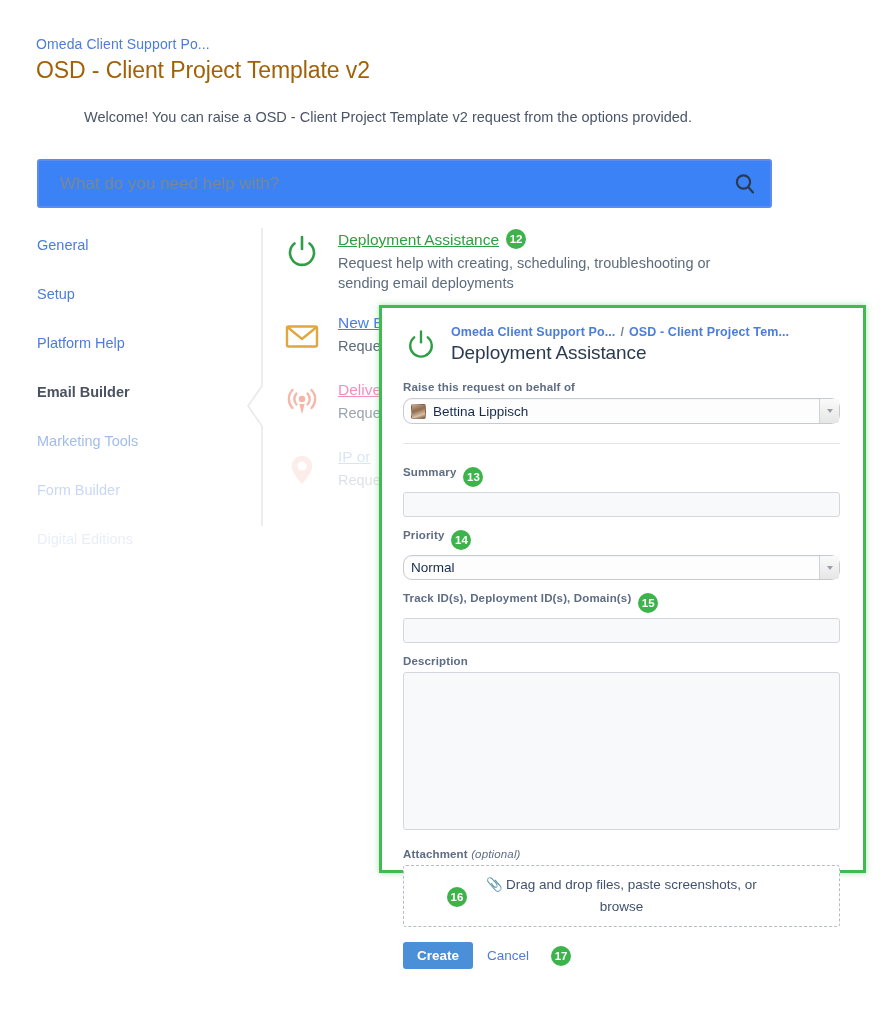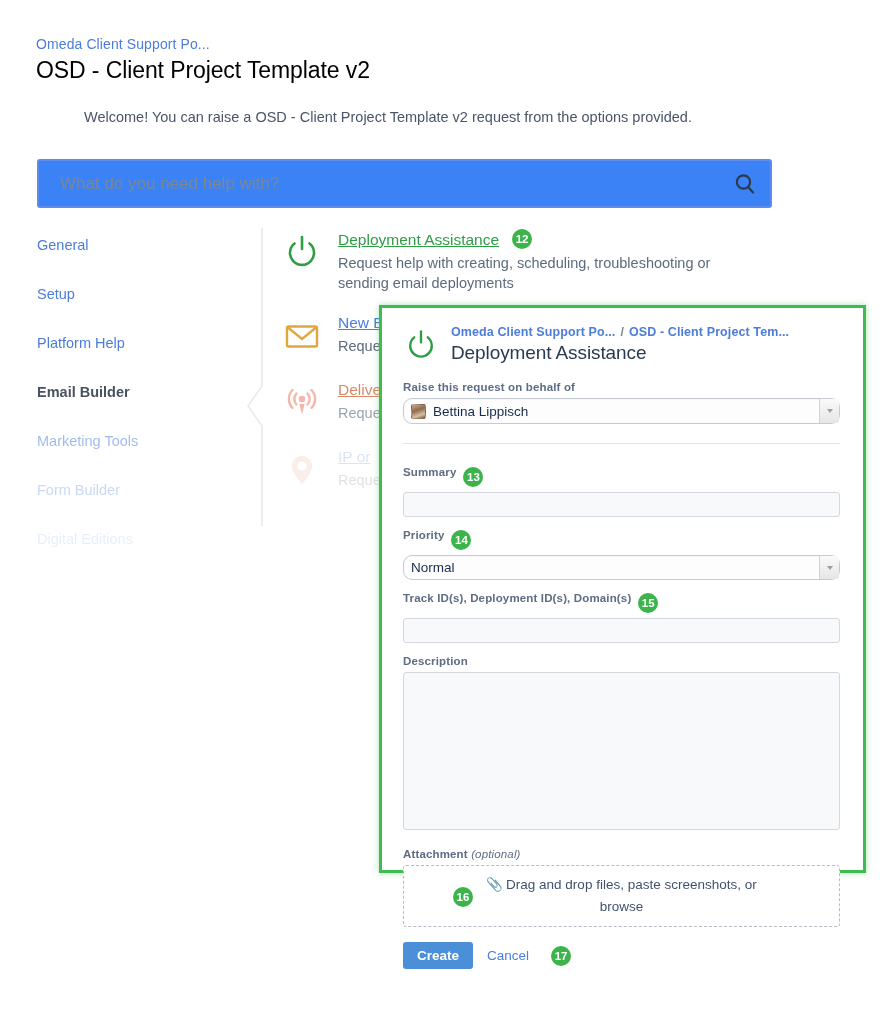--- a/index.html
+++ b/index.html
@@ -18,21 +18,21 @@
   }
 
   
   .breadcrumb-top {
     position: absolute; left: 36px; top: 36px;
     font-size: 14px; color: #4c7ddb; font-weight: 400;
     letter-spacing: .1px;
   }
   .page-title {
     position: absolute; left: 36px; top: 57px;
-    font-size: 23px; color: #000000; font-weight: 400;
+    font-size: 23px; color: #a16207; font-weight: 400;
     letter-spacing: -.1px;
   }
   .welcome {
     position: absolute; left: 36px; top: 109px;
     font-size: 14.5px; color: #4a5568; font-weight: 400; margin-left: 48px;
   }
 
   
   .searchbox {
     position: absolute; left: 37px; top: 159px;
@@ -76,21 +76,21 @@
     font-size: 14.5px; line-height: 20px; color: #5d6b7c;
     margin-top: 3px; max-width: 420px;
   }
 
   
   .badge {
     display: inline-flex; align-items: center; justify-content: center;
     width: 20px; height: 20px; border-radius: 50%;
     background: #3cb44b; color: #fff;
     font-size: 11.5px; font-weight: bold;
-    vertical-align: 2px; margin-left: 13px;
+    vertical-align: 2px; margin-left: 7px;
     font-family: "Liberation Sans", sans-serif;
   }
   .badge.inline-lbl { margin-left: 7px; vertical-align: -5px; }
 
   
   .modal {
     position: absolute; left: 379px; top: 305px;
     width: 487px; height: 568px;
     background: #fff;
     border: 3px solid #3fbb52;
@@ -248,21 +248,21 @@
         <svg width="40" height="40" viewBox="0 0 40 40" fill="none" stroke="#f08b77" stroke-width="2.4" stroke-linecap="round">
           <circle cx="20" cy="16" r="3.2" fill="#f08b77" stroke="none"></circle>
           <path d="M14.5 10.5 A8 8 0 0 0 14.5 21.5"></path>
             <path d="M25.5 10.5 A8 8 0 0 1 25.5 21.5"></path>
           <path d="M10.5 7 A13 13 0 0 0 10.5 25"></path>
             <path d="M29.5 7 A13 13 0 0 1 29.5 25"></path>
           <path d="M17.4 21 L20 31.5 L22.6 21" fill="#f08b77" stroke="none"></path>
         </svg>
       </div>
       <div class="req-body">
-        <span class="req-title" style="color:#c2410c">Delive</span>
+        <span class="req-title" style="color:#ec4899">Delive</span>
         <div class="req-desc">Reque</div>
       </div>
     </div>
 
     <div class="req-row" style="margin-top:10px;opacity:.2">
       <div class="req-icon">
         <svg width="40" height="40" viewBox="0 0 40 40" fill="none">
           <path d="M20 6 C14.2 6 9.8 10.4 9.8 16 C9.8 23.5 20 34 20 34 C20 34 30.2 23.5 30.2 16 C30.2 10.4 25.8 6 20 6 Z" fill="#f0a79b"></path>
           <circle cx="20" cy="16" r="4.6" fill="#ffffff"></circle>
         </svg>

